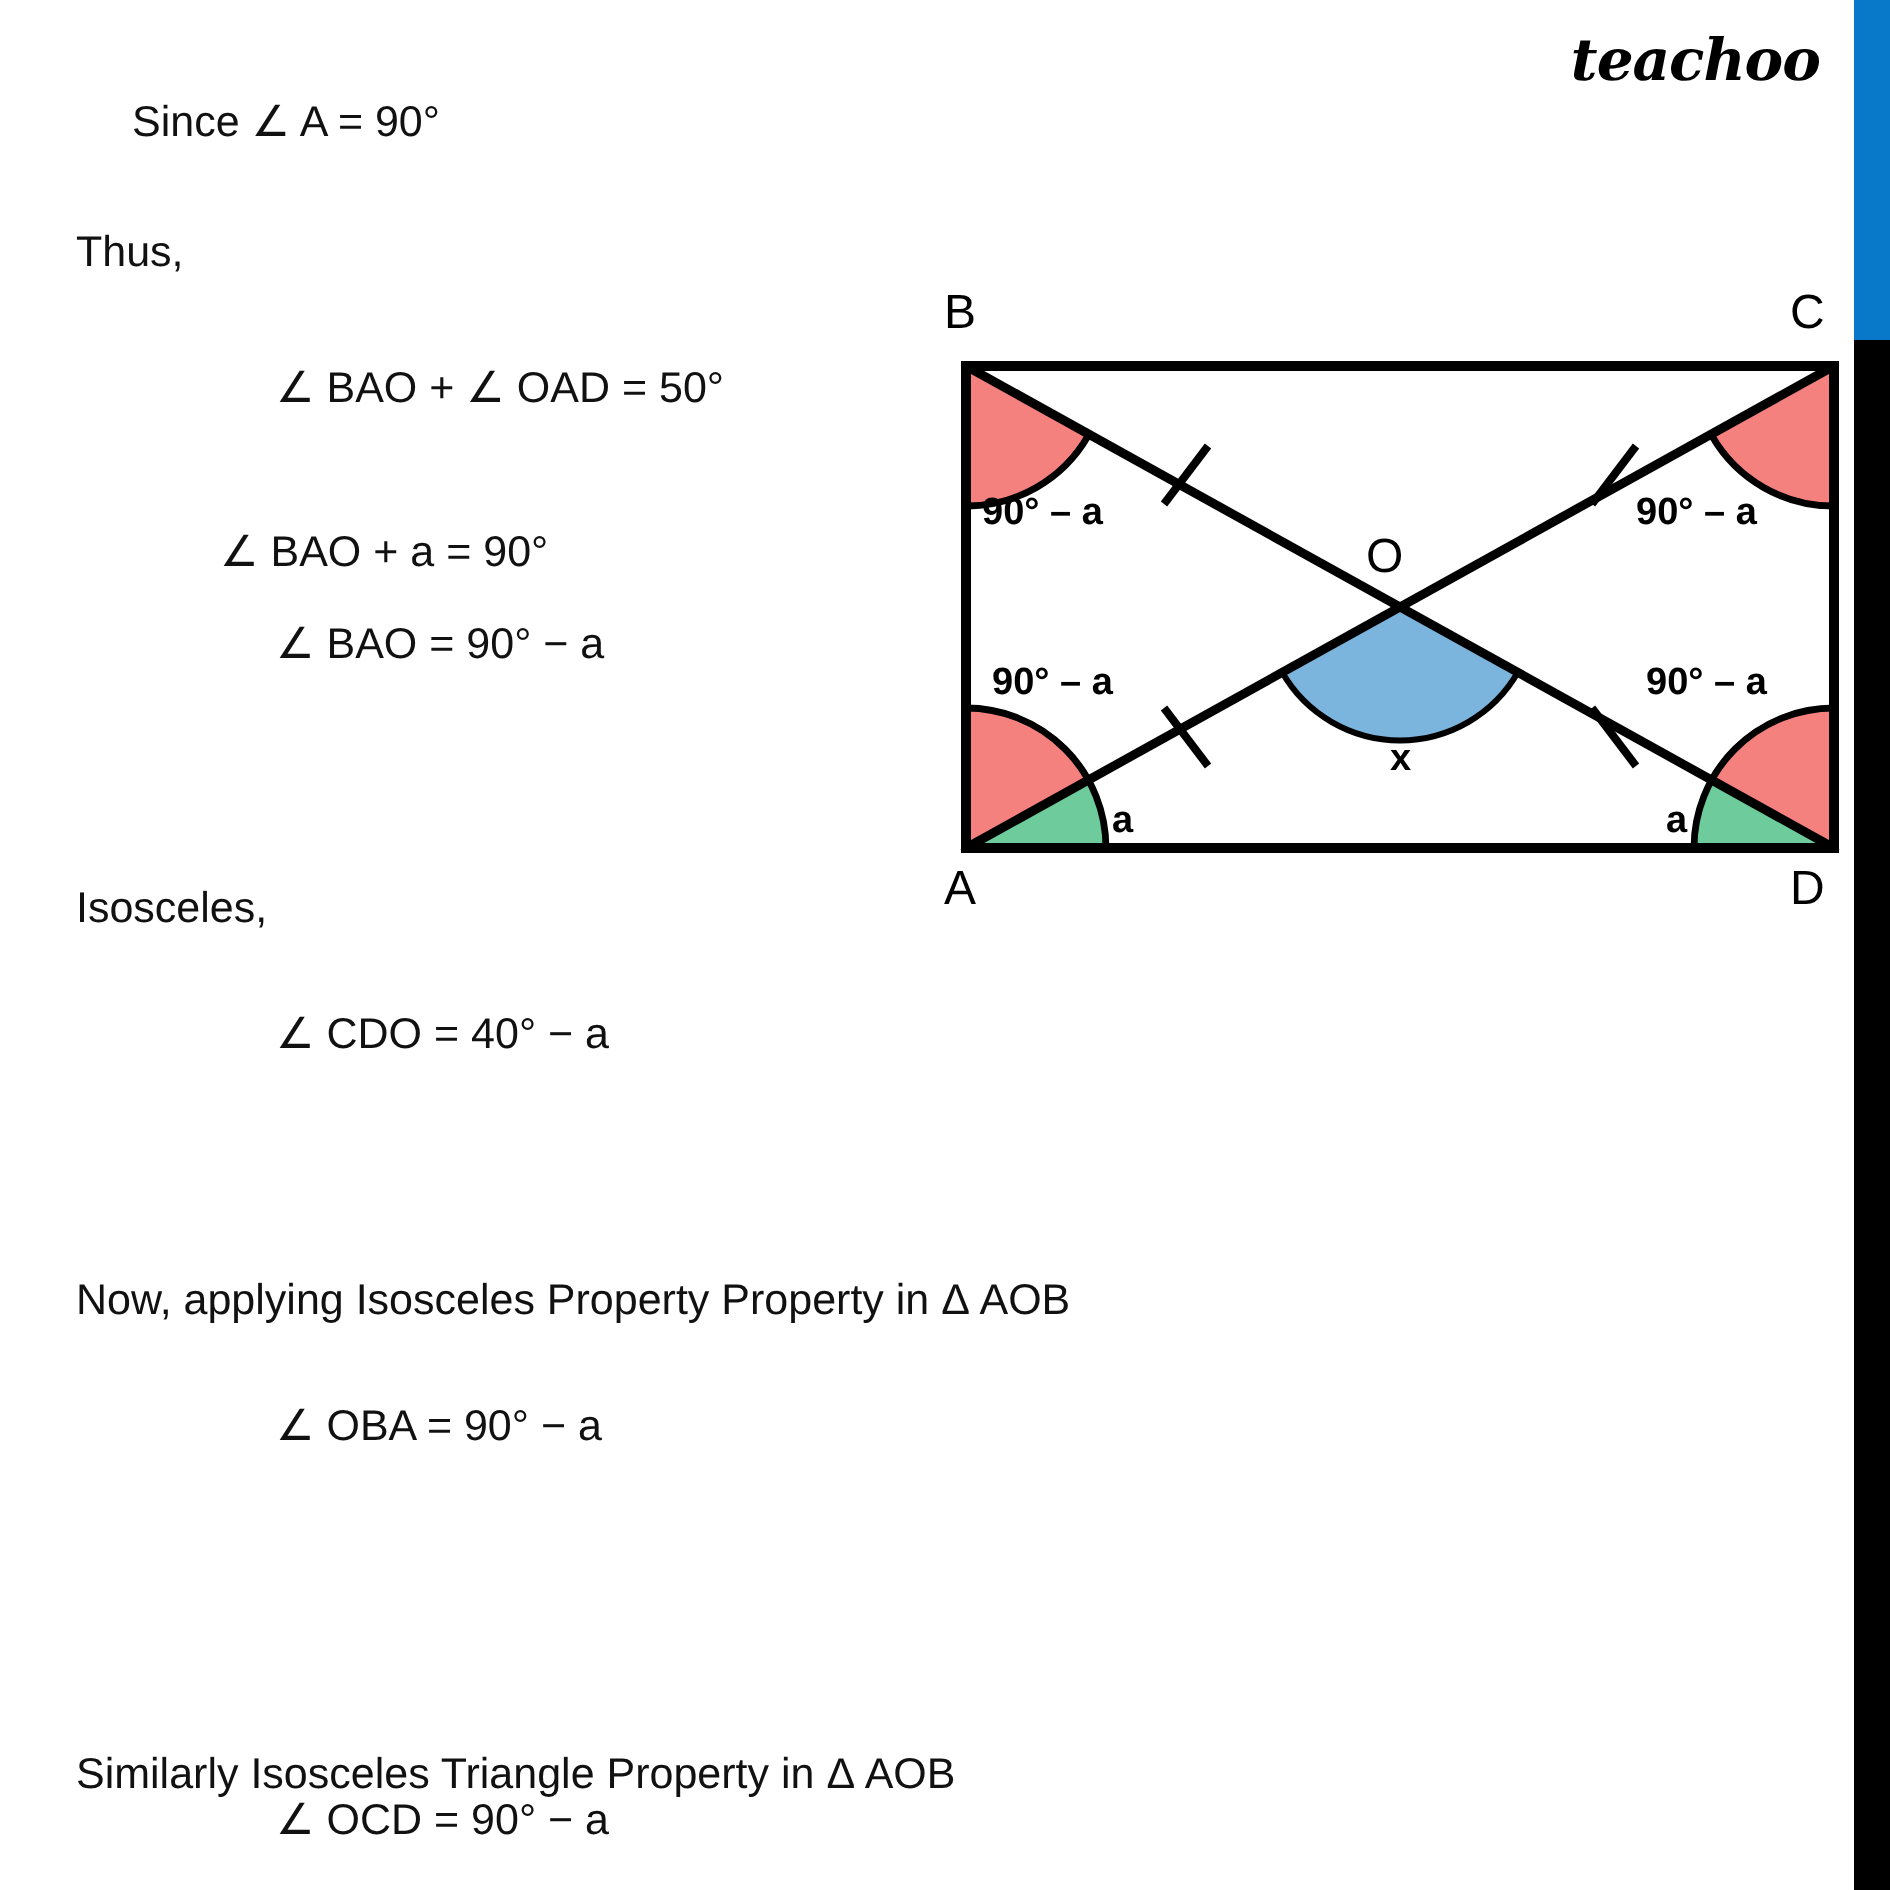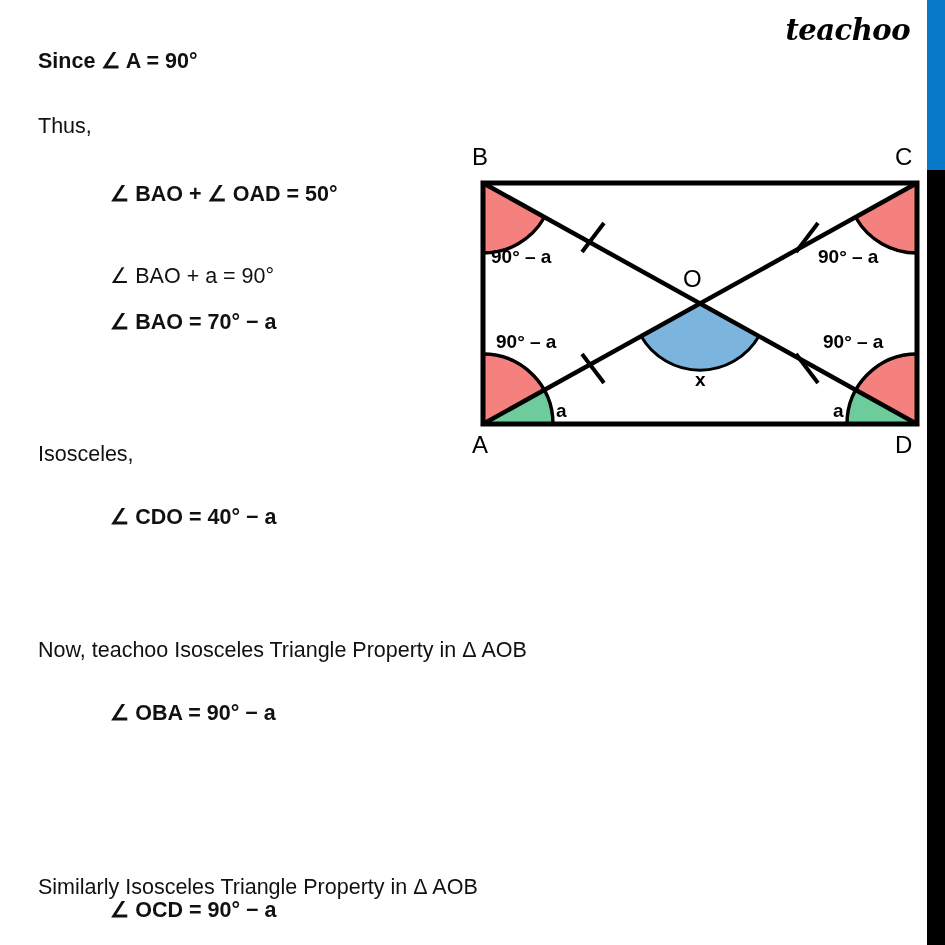--- a/index.html
+++ b/index.html
@@ -49,21 +49,21 @@
   }
 
   
   .txt {
     position: absolute;
     white-space: nowrap;
     font-size: 21.5px;
     line-height: 1.1;
     color: #111111;
   }
-  .txt.b { font-weight: bold; }
+  .txt.b { font-weight: normal; margin-left: 28px; }
   .txt.n { font-weight: normal; }
   .ind0 { left: 38px; }
   .ind1 { left: 110px; }
 
   
   #figure {
     position: absolute;
     left: 455px;
     top: 135px;
     width: 480px;
@@ -94,24 +94,24 @@
 <div id="edge-blue"></div>
 <div id="edge-black"></div>
 
 <div id="logo">teachoo</div>
 
 <div id="text-body">
     <div class="txt b ind0" style="top: 50px;">Since ∠ A = 90°</div>
     <div class="txt n ind0" style="top: 115px;">Thus,</div>
     <div class="txt b ind1" style="top: 183px;">∠ BAO + ∠ OAD = 50°</div>
     <div class="txt n ind1" style="top: 245px; margin-top: 20px;">∠ BAO + a = 90°</div>
-    <div class="txt b ind1" style="top: 311px;">∠ BAO = 70° − a</div>
+    <div class="txt b ind1" style="top: 311px;">∠ BAO = 90° − a</div>
     <div class="txt n ind0" style="top: 443px;">Isosceles,</div>
     <div class="txt b ind1" style="top: 506px;">∠ CDO = 40° − a</div>
-    <div class="txt n ind0" style="top: 639px;">Now, teachoo Isosceles Triangle Property in Δ AOB</div>
+    <div class="txt n ind0" style="top: 639px;">Now, applying Isosceles Property Property in Δ AOB</div>
     <div class="txt b ind1" style="top: 702px;">∠ OBA = 90° − a</div>
     <div class="txt n ind0" style="top: 836px; margin-top: 40px;">Similarly Isosceles Triangle Property in Δ AOB</div>
     <div class="txt b ind1" style="top: 899px;">∠ OCD = 90° − a</div>
   </div>
 
 <div id="figure">
   <svg width="480" height="340" viewBox="0 0 480 340">
     <defs>
       <clipPath id="clip-tl">
           <rect x="28" y="48" width="90" height="90"></rect>

